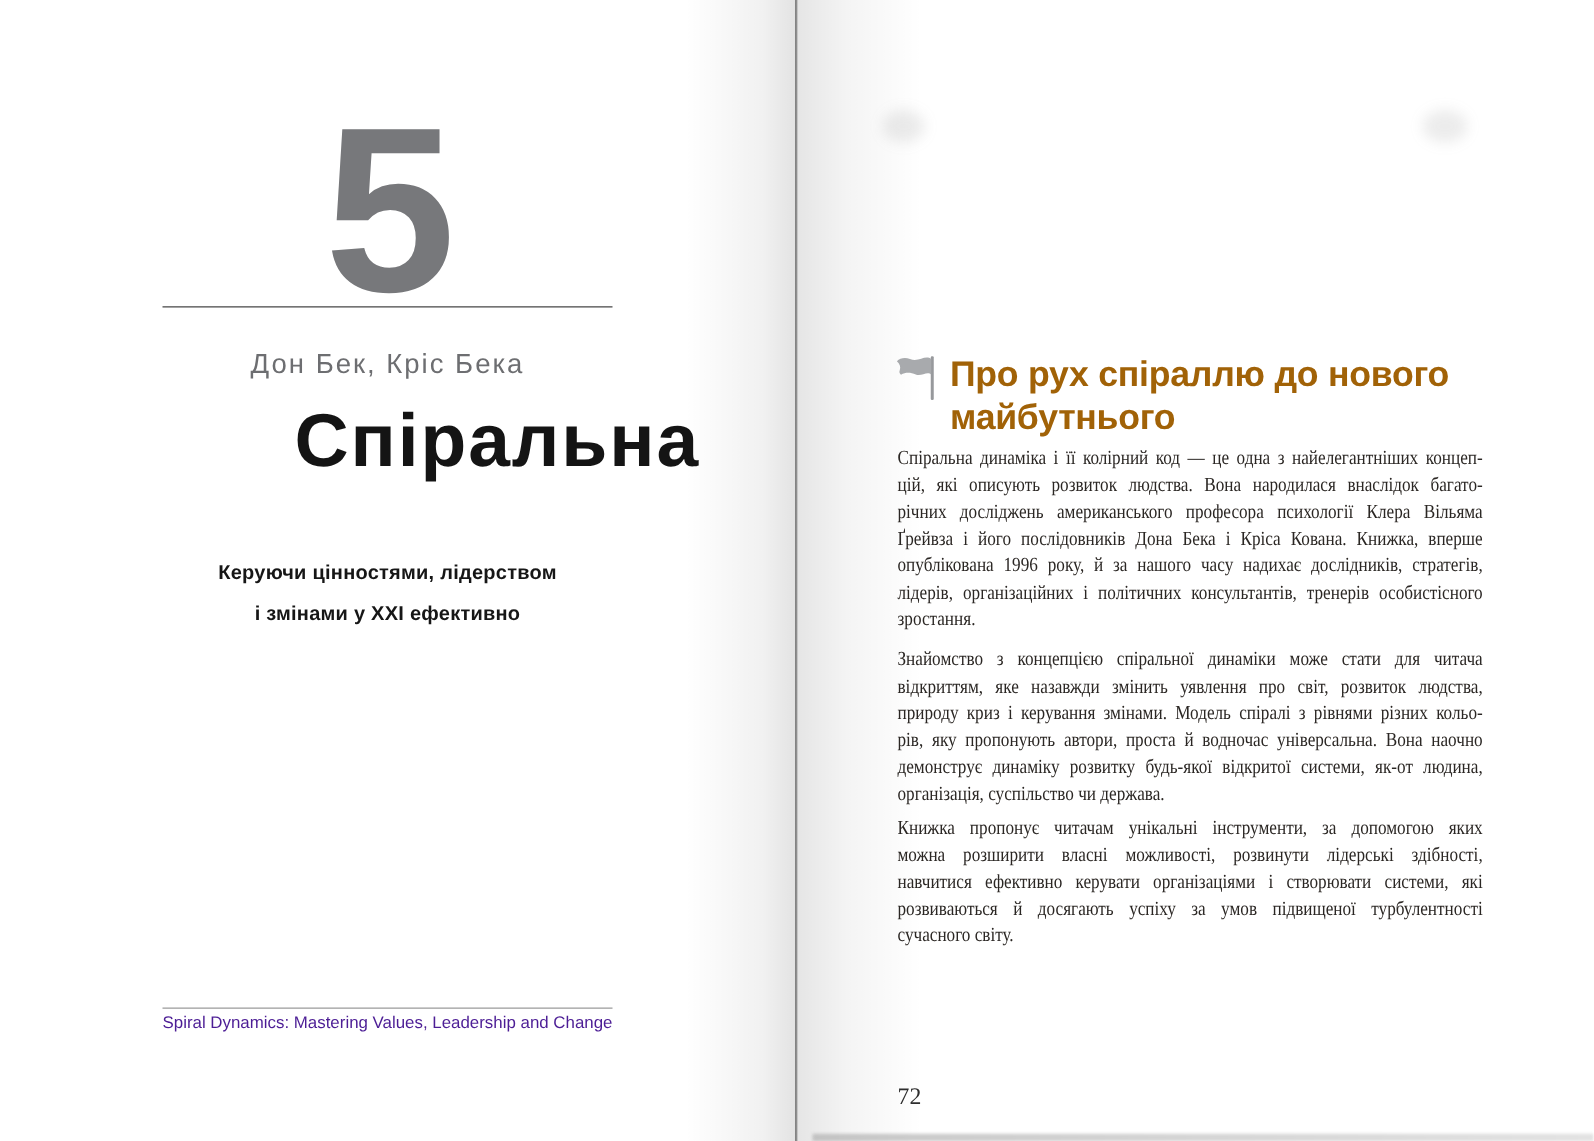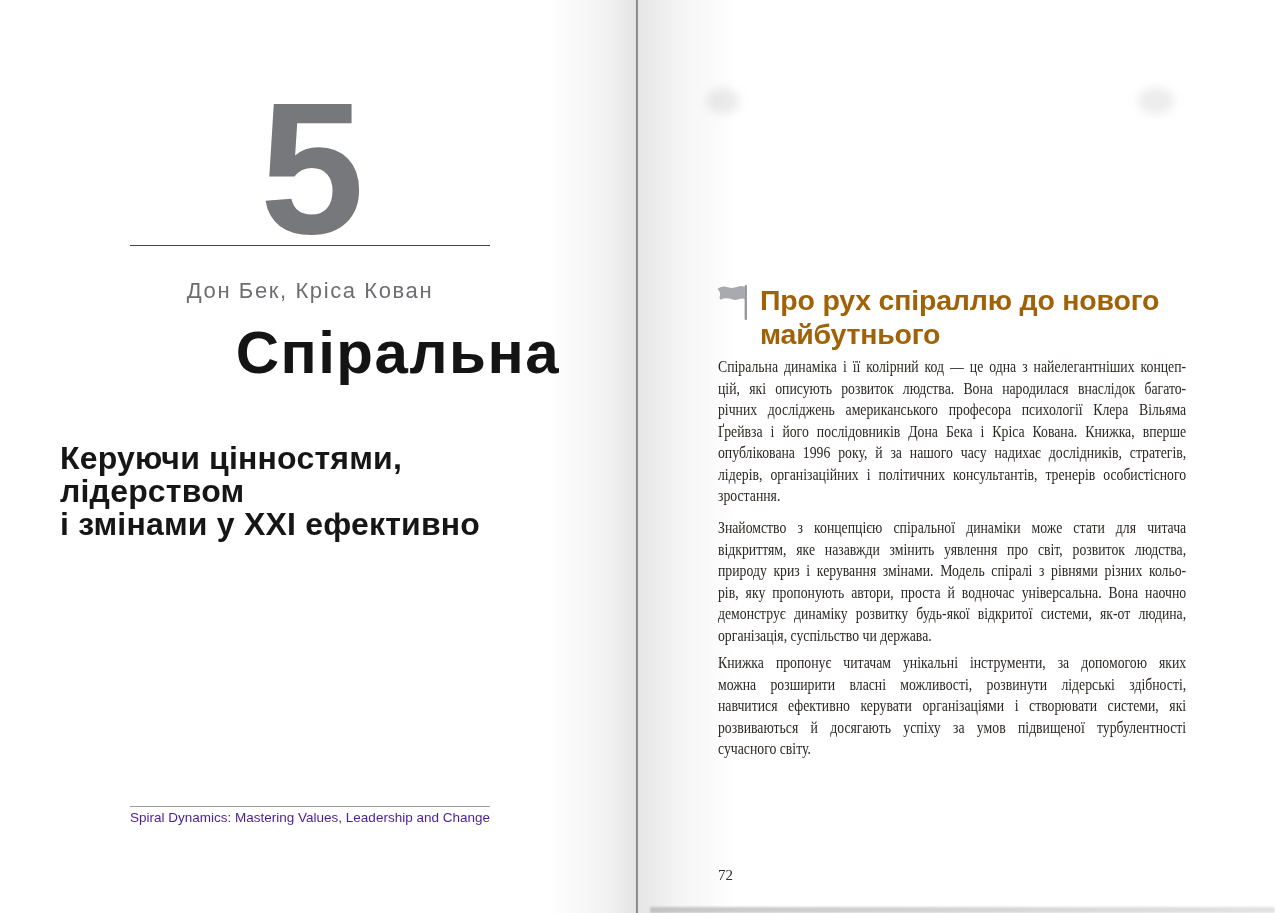--- a/index.html
+++ b/index.html
@@ -23,46 +23,46 @@
   .smudge-b{left:1138px;top:88px;width:36px;height:26px;}
   .chapter-number{left:60px;top:100px;width:500px;text-align:center;
     font-size:188px;line-height:137px;font-weight:700;color:#77787b;letter-spacing:-4px;}
   .rule{left:130px;width:360px;height:0;border-top:1.5px solid #474747;}
   .rule-top{top:245px;}
   .rule-bottom{top:806px;border-top:1px solid #9b9b9b;}
   .authors{left:60px;top:278px;width:500px;text-align:center;
     font-size:22px;line-height:26px;font-weight:400;color:#6d6e71;letter-spacing:1.6px;}
   .book-title{left:60px;top:326px;width:500px;text-align:right;
     font-size:60px;line-height:53px;font-weight:700;color:#141414;letter-spacing:1.5px;}
-  .book-subtitle{left:60px;top:442px;width:500px;
-    font-size:32px;line-height:33px;font-weight:700;color:#161616;letter-spacing:0.2px;}
+  .book-subtitle{left:60px;top:442px;width:500px;text-align:center;
+    font-size:16px;line-height:33px;font-weight:700;color:#161616;letter-spacing:0.2px;}
   .citation{left:85px;top:811px;width:450px;text-align:center;
     font-family:Liberation Sans, sans-serif;font-size:13.5px;line-height:14px;color:#4c1d95;}
 
   
   .flag-wrap{left:716px;top:283px;width:34px;height:40px;}
   .section-heading{left:760px;top:283px;width:440px;
     font-size:28.5px;line-height:34px;font-weight:700;color:#a16207;letter-spacing:-0.2px;}
   .para{left:718px;font-family:"Liberation Serif",serif;font-size:16px;line-height:21.5px;
     color:#2b2724;width:545px;transform:scaleX(0.859);transform-origin:0 0;}
   .para-1{top:356px;}
   .para-2{top:517px;}
   .para-3{top:652px;}
   .jline{text-align:justify;text-align-last:justify;}
   .page-number{left:718px;top:867px;font-family:"Liberation Serif",serif;
-    font-size:15px;color:#2e2e2e;}
+    font-size:19px;color:#2e2e2e;}
 </style>
 </head>
 <body>
 
 <div class="abs chapter-number">5</div>
 
 <div class="abs rule rule-top"></div>
 
-<div class="abs authors">Дон Бек, Кріса Кован</div>
+<div class="abs authors">Дон Бек, Кріс Бека</div>
 
 <div class="abs book-title">
     <div>Спіральна</div>
   </div>
 
 <div class="abs book-subtitle">
     <div>Керуючи цінностями, лідерством</div>
     <div>і змінами у XXI ефективно</div>
   </div>
 

